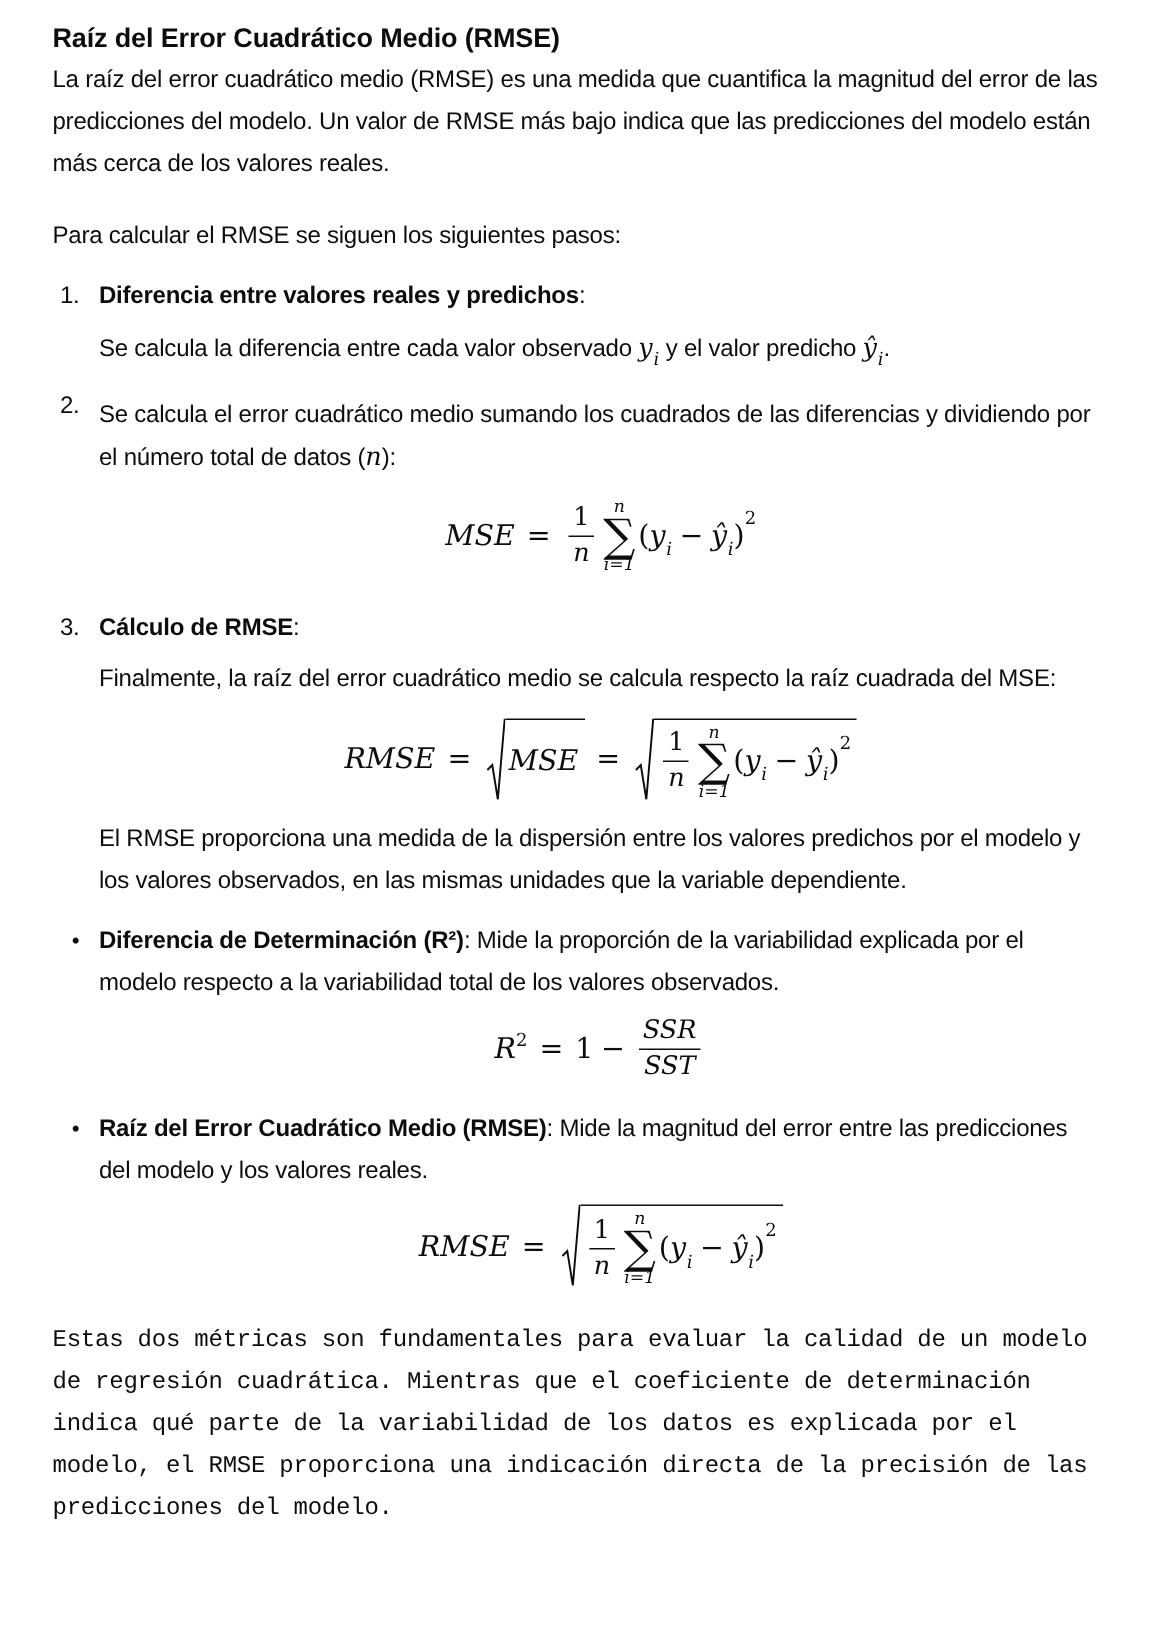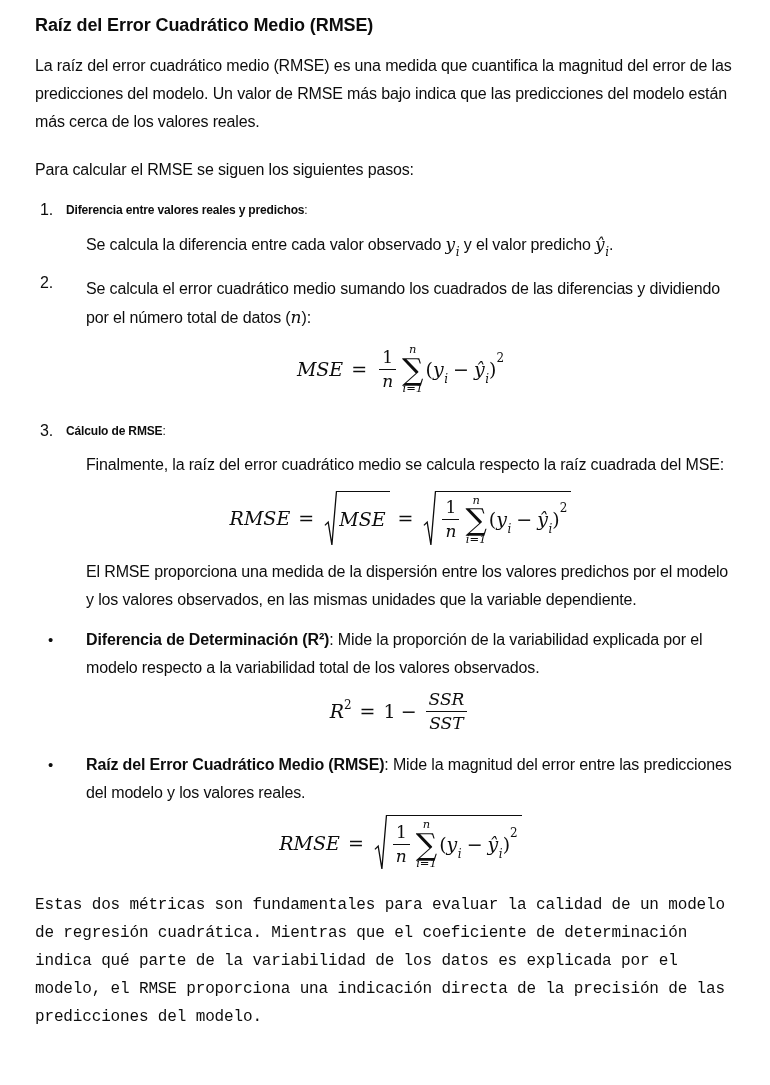--- a/index.html
+++ b/index.html
@@ -15,35 +15,35 @@
 
   h1.title, h2.section {
     font-size: 18px; line-height: 22px; font-weight: 700;
     margin: 0; letter-spacing: -0.1px;
   }
   h2.section { margin-top: 16px; }
 
   p.body {
     font-size: 16px; line-height: 28px; margin: 0; letter-spacing: -0.15px;
   }
-  p.intro { margin-top: 16px; }
+  p.intro { margin-top: 4px; }
   p.lead  { margin-top: 20px; }
   p.closing { margin-top: 12px; font-family: Liberation Mono, monospace; }
 
   .list { margin-top: 12px; }
   .li { display: flex; margin-bottom: 10px; }
   .li .marker {
     flex: none; width: 18px; text-align: right; margin-right: 13px;
     font-size: 16px; line-height: 28px; letter-spacing: -0.15px;
   }
   .li .marker.bullet { font-size: 15px; }
   .li-body { flex: 1; min-width: 0; }
-  .li-heading { font-size: 12px; line-height: 28px; letter-spacing: -0.15px; }
+  .li-heading { font-size: 16px; line-height: 28px; letter-spacing: -0.15px; }
   .li-heading b { font-weight: 700; }
-  .li-body p.body { margin-top: 6px; margin-left: 20px; }
+  .li-body p.body { margin-top: 6px; }
 
   
   .imath {
     font-family: "DejaVu Serif", "Liberation Serif", serif;
     font-size: 17px; letter-spacing: 0;
   }
   .mi { font-style: italic; }
   sub.m {
     font-size: 12px; font-style: italic; line-height: 0;
     position: relative; bottom: -2px; margin-left: 0.5px;

